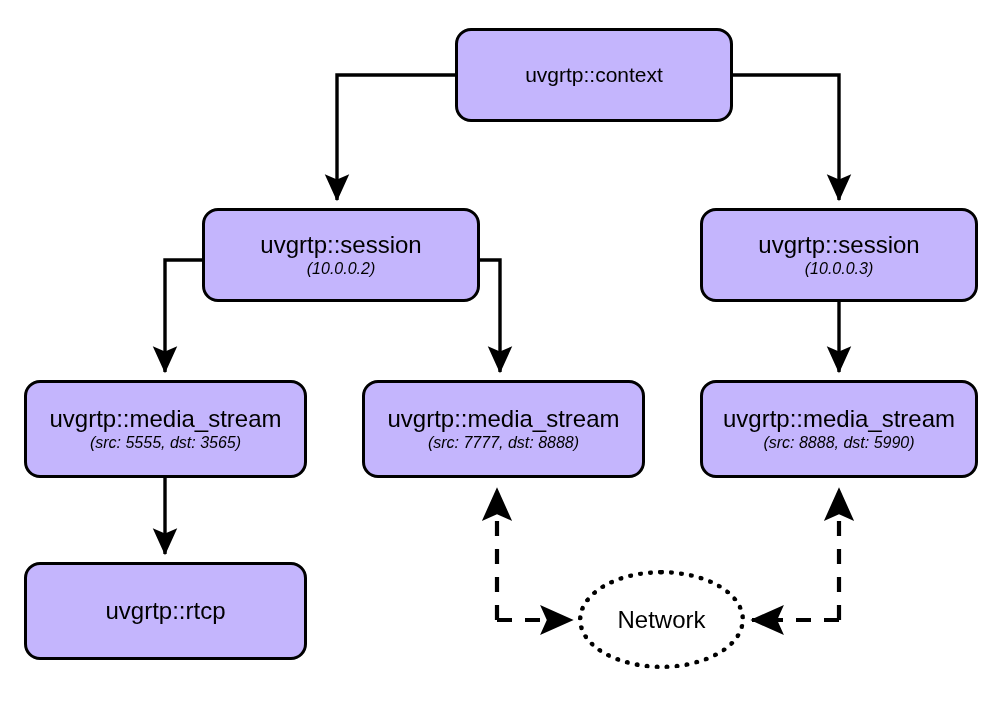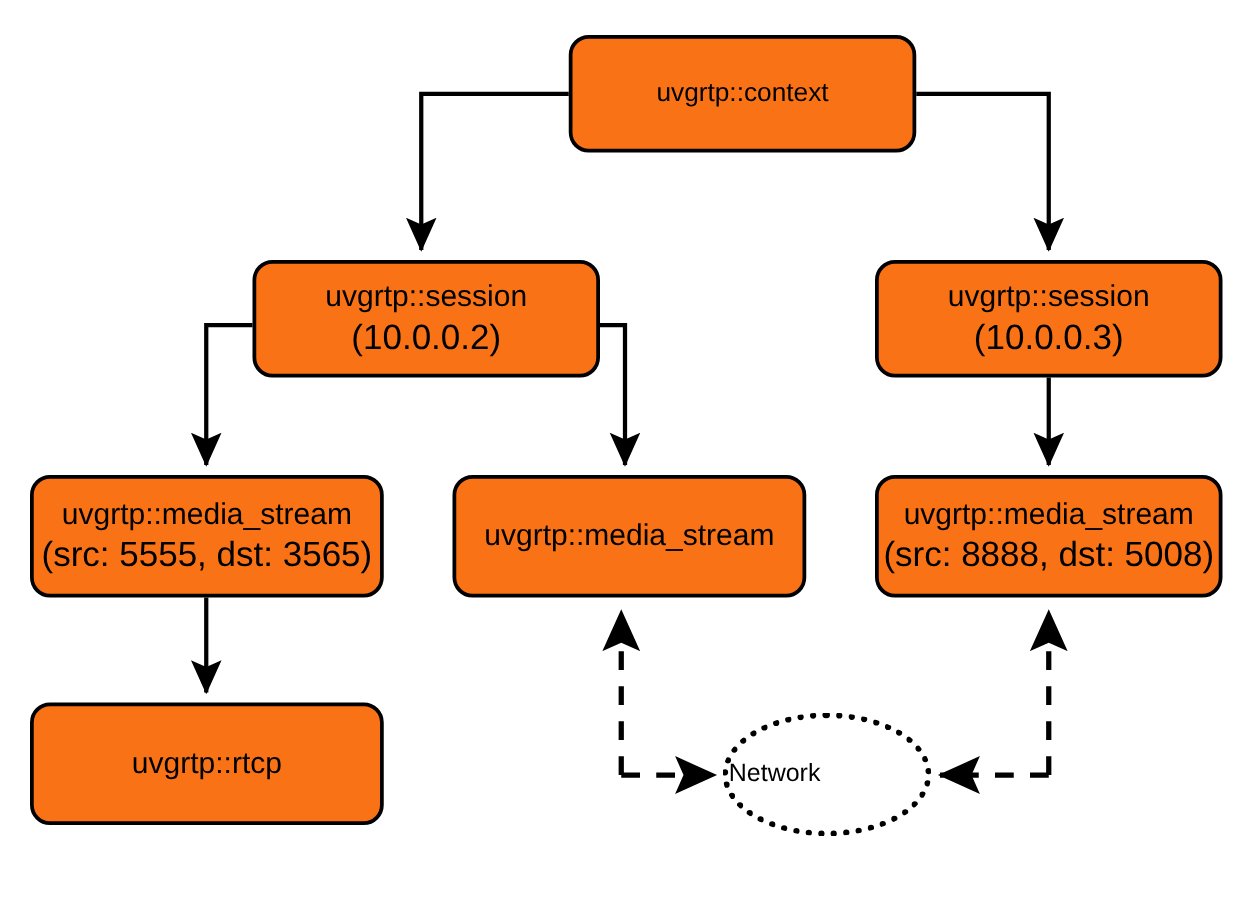--- a/index.html
+++ b/index.html
@@ -25,50 +25,51 @@
     width: 1003px;
     height: 720px;
   }
   .node {
     position: absolute;
     box-sizing: border-box;
     display: flex;
     flex-direction: column;
     align-items: center;
     justify-content: center;
-    background: #f97316;
+    background: #c4b5fd;
     border: 3px solid #000000;
     border-radius: 16px;
     color: #000000;
     text-align: center;
     line-height: 1.18;
     z-index: 3;
   }
   .node .line1 {
     font-size: 24px;
     white-space: nowrap;
   }
   .node .line2 {
-    font-size: 28px;
+    font-size: 16px;
     white-space: nowrap;
+    font-style: italic;
   }
   .node.single .line1 {
     font-size: 21px;
   }
   .ellipse-node {
     position: absolute;
     box-sizing: border-box;
     display: flex;
     align-items: center;
-    justify-content: flex-start;
+    justify-content: center;
     background: #ffffff;
     border: 5px dotted #000000;
     border-radius: 50%;
     color: #000000;
-    font-size: 20px;
+    font-size: 24px;
     z-index: 3;
   }
 </style>
 </head>
 <body>
 
 <div id="diagram-root" style="background: rgb(255, 255, 255);">
 
   <svg id="edge-layer" viewBox="0 0 1003 720">
     <defs>
@@ -110,25 +111,26 @@
     <span class="line2">(10.0.0.3)</span>
   </div>
 
   <div class="node" id="node-media-stream-1" style="left: 24px; top: 380px; width: 283px; height: 98px;">
     <span class="line1">uvgrtp::media_stream</span>
     <span class="line2">(src: 5555, dst: 3565)</span>
   </div>
 
   <div class="node" id="node-media-stream-2" style="left: 362px; top: 380px; width: 283px; height: 98px;">
     <span class="line1">uvgrtp::media_stream</span>
+    <span class="line2">(src: 7777, dst: 8888)</span>
   </div>
 
   <div class="node" id="node-media-stream-3" style="left: 700px; top: 380px; width: 278px; height: 98px;">
     <span class="line1">uvgrtp::media_stream</span>
-    <span class="line2">(src: 8888, dst: 5008)</span>
+    <span class="line2">(src: 8888, dst: 5990)</span>
   </div>
 
   <div class="node" id="node-rtcp" style="left: 24px; top: 562px; width: 283px; height: 98px; gap: 12px;">
     <span class="line1">uvgrtp::rtcp</span>
   </div>
 
   <div class="ellipse-node" id="node-network" style="left: 578px; top: 570px; width: 167px; height: 99px;">
     <span>Network</span>
   </div>
 

